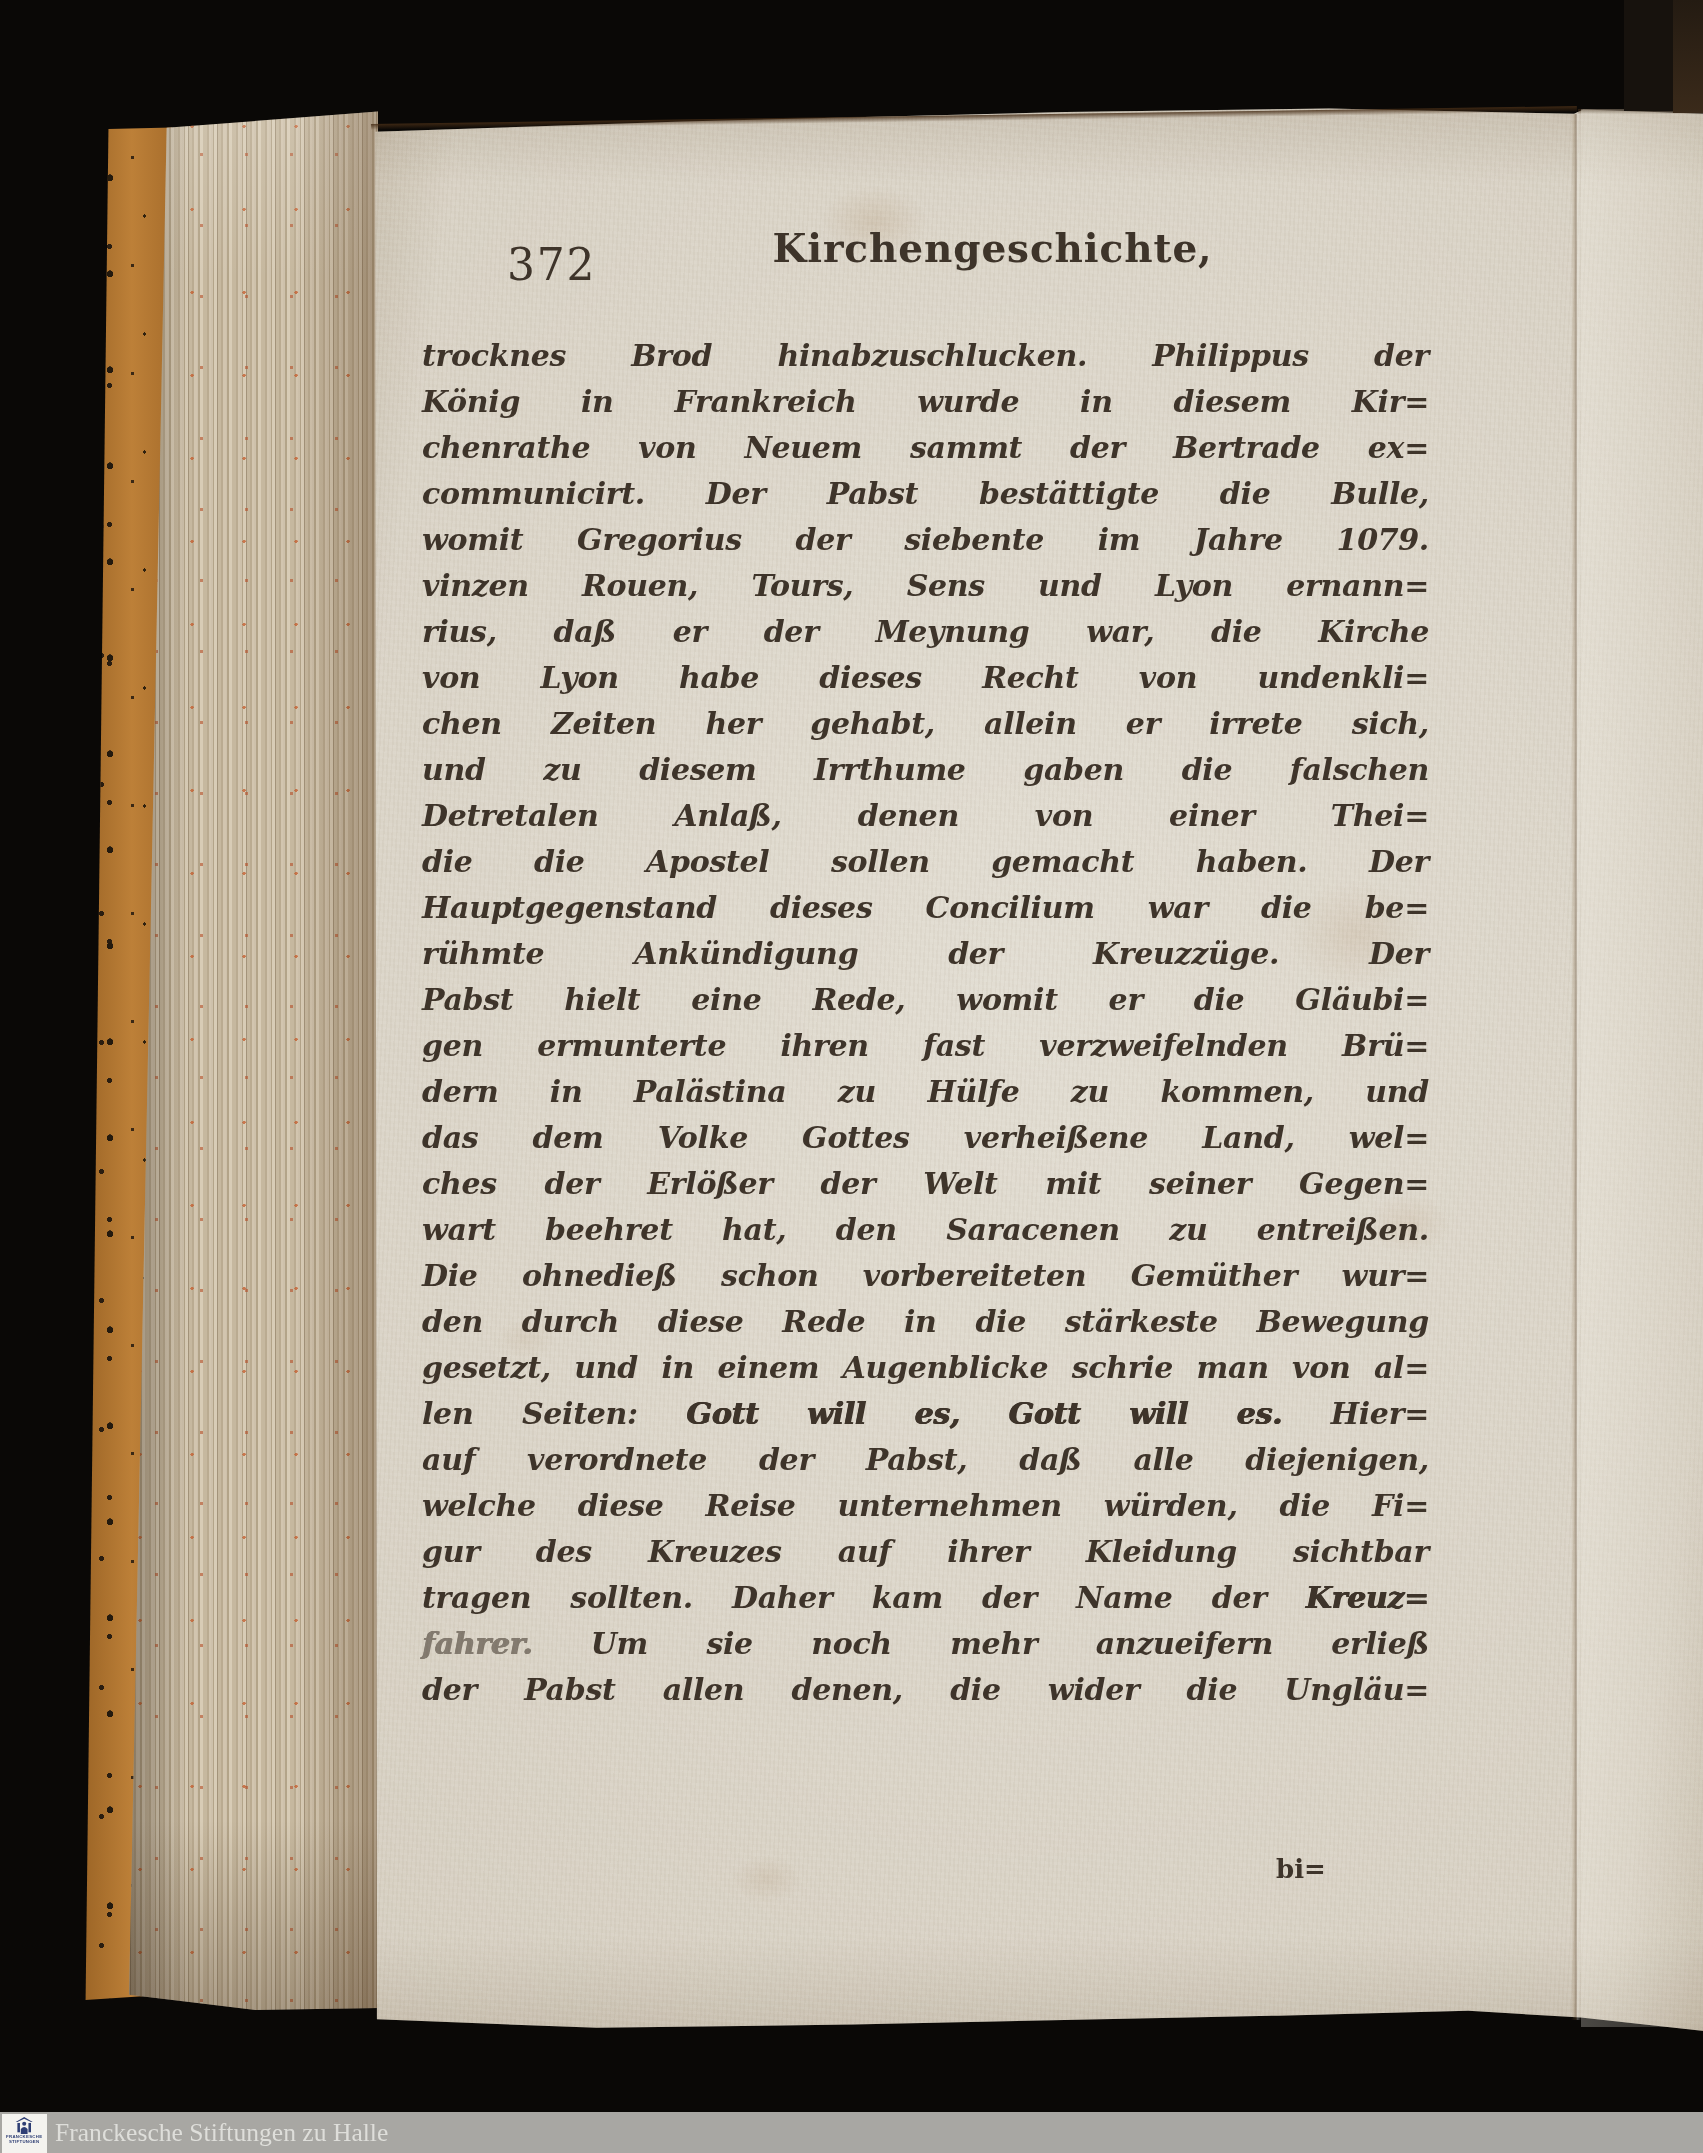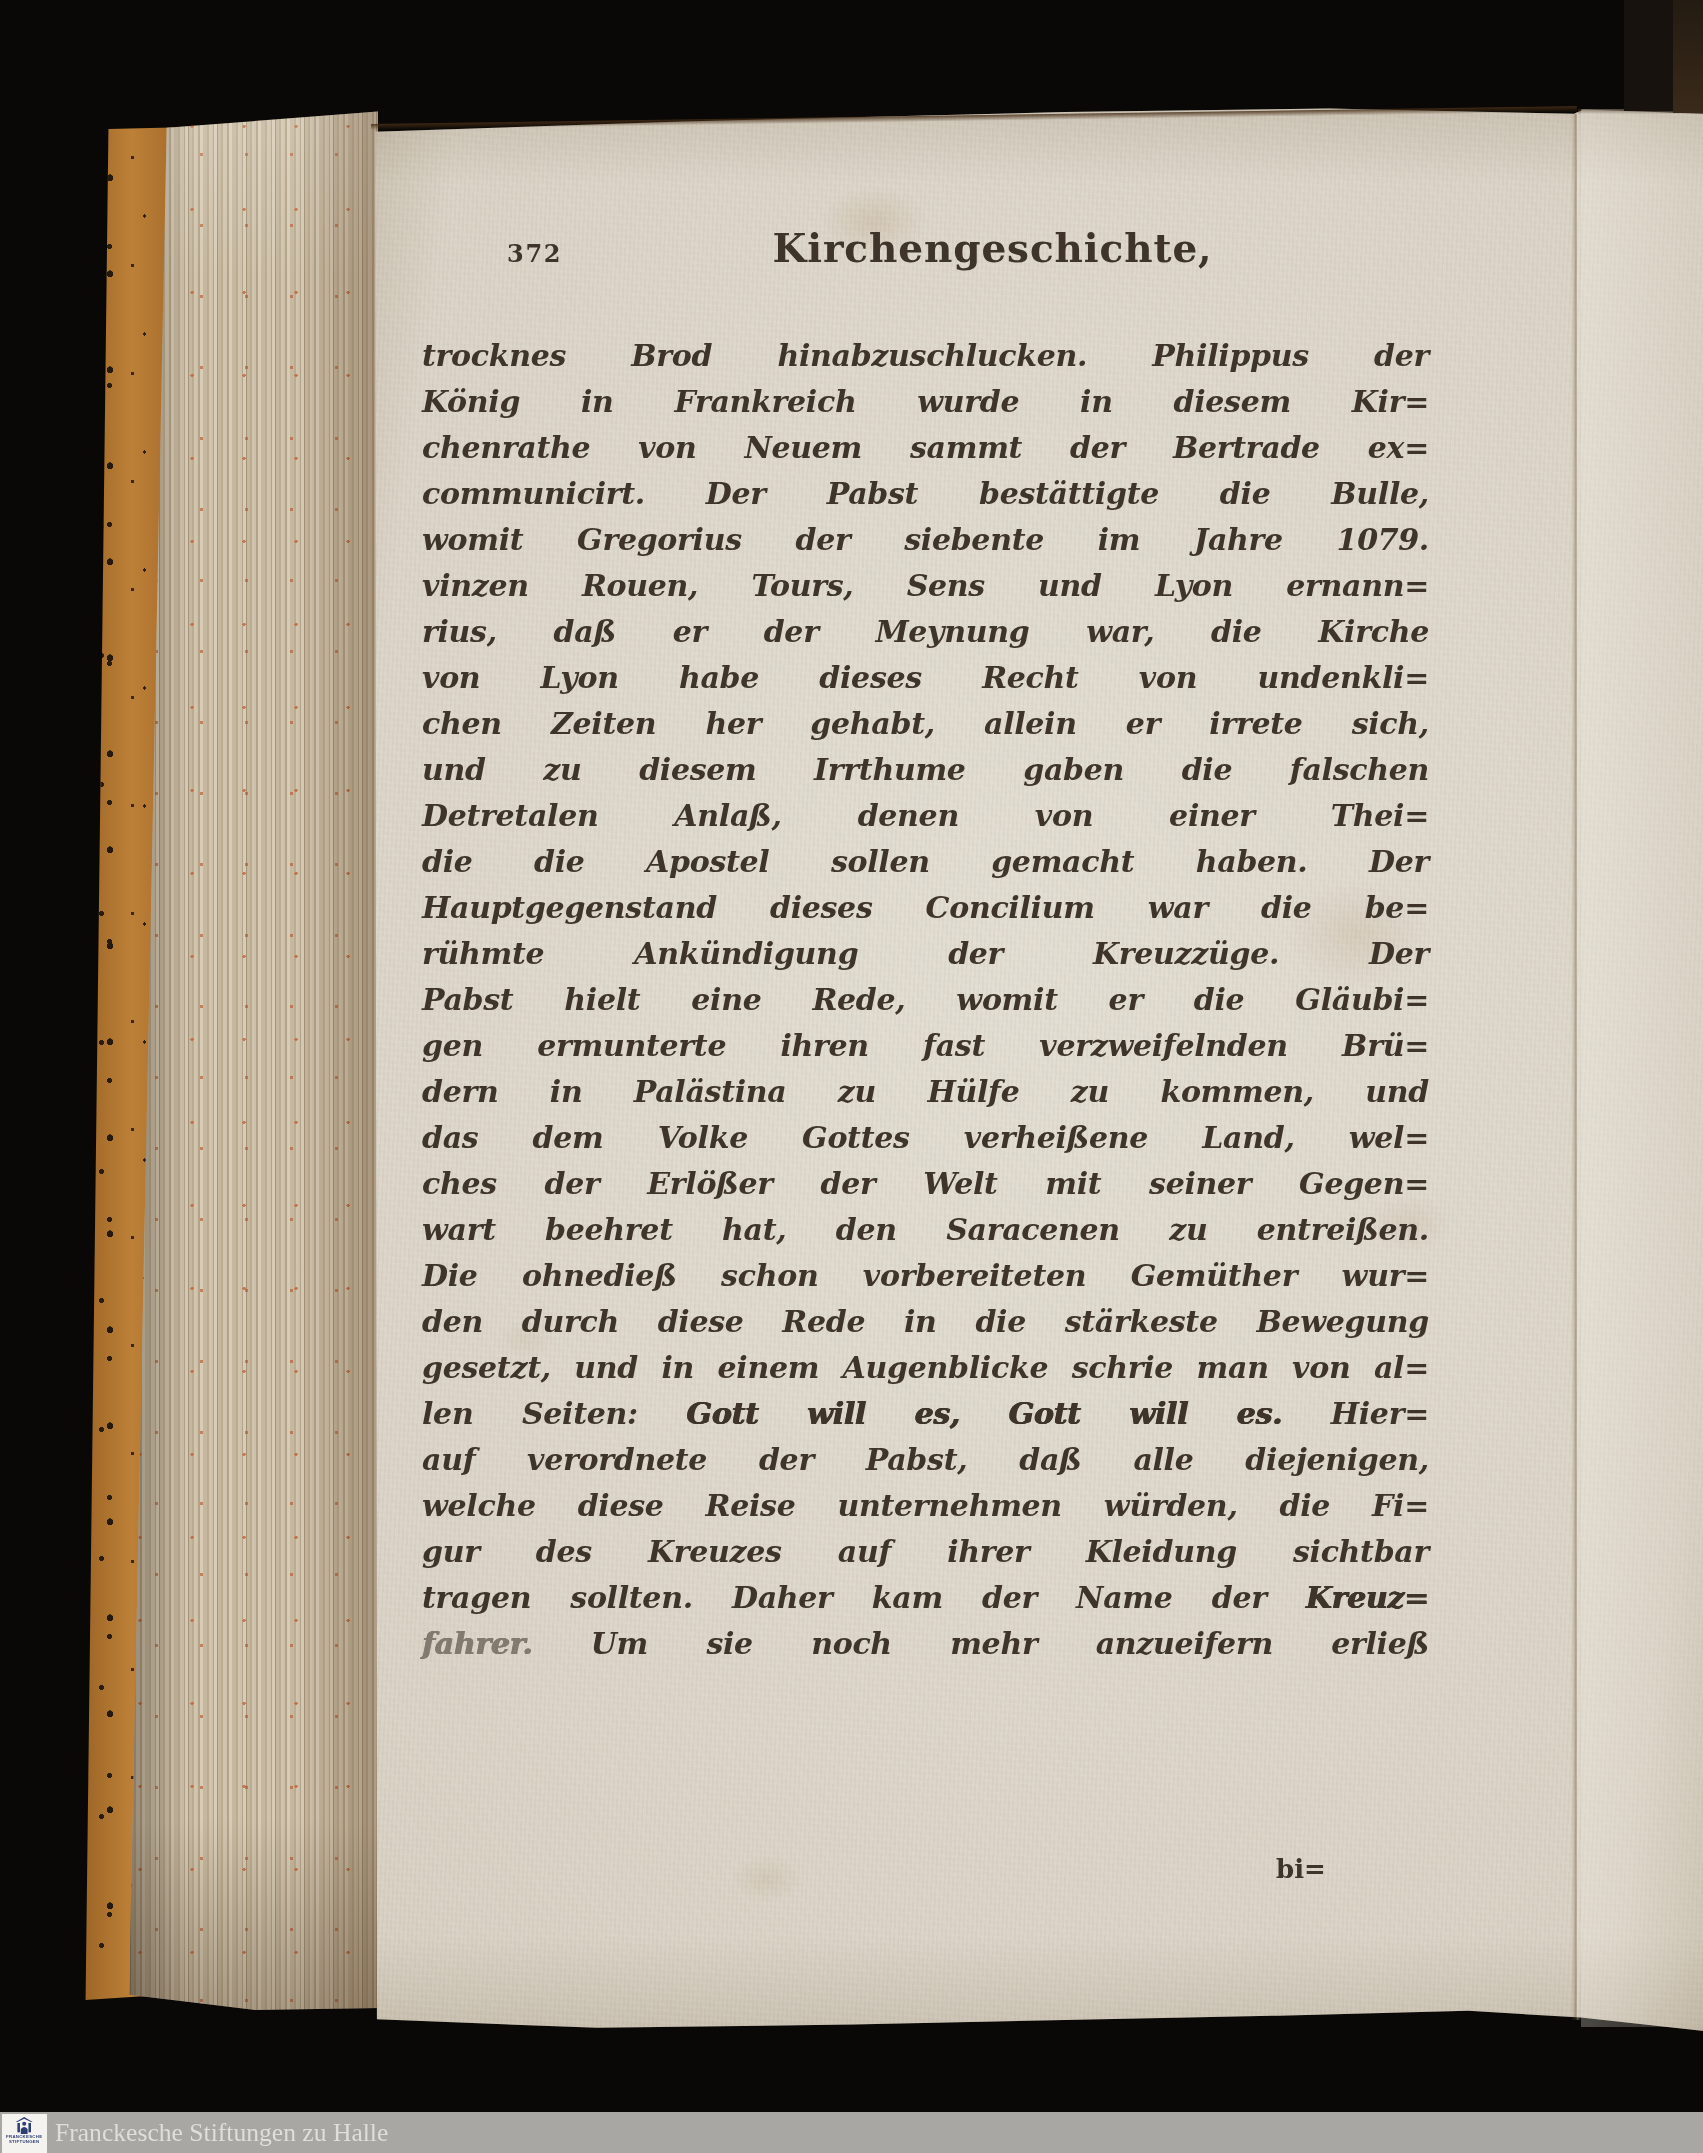--- a/index.html
+++ b/index.html
@@ -93,21 +93,21 @@
     pointer-events:none;
   }
 
   
   .corner-band-a{position:absolute;left:1624px;top:0;width:49px;height:111px;background:#17120d;}
   .corner-band-b{position:absolute;left:1673px;top:0;width:31px;height:113px;background:linear-gradient(180deg,#241b12,#3a2a1a);}
 
   
   .pagenum{
     position:absolute;left:507px;top:239px;
-    font-size:24px;font-weight:bold;color:var(--ink);letter-spacing:1.7px;
+    font-size:44px;font-weight:normal;color:var(--ink);letter-spacing:1.7px;
   }
   .runhead{
     position:absolute;left:490px;top:225px;width:1005px;text-align:center;
     font-size:39px;font-weight:bold;color:var(--ink);letter-spacing:0.9px;
   }
   .text-block{
     position:absolute;left:422px;top:333px;width:1007px;
     color:var(--ink);
   }
   .line{
@@ -185,20 +185,21 @@
       <div class="line"><span>wart beehret hat, den Saracenen zu entreißen.</span></div>
       <div class="line"><span>Die ohnedieß schon vorbereiteten Gemüther wur=</span></div>
       <div class="line"><span>den durch diese Rede in die stärkeste Bewegung</span></div>
       <div class="line"><span>gesetzt, und in einem Augenblicke schrie man von al=</span></div>
       <div class="line"><span>len Seiten: </span><span class="em">Gott will es, Gott will es.</span><span> Hier=</span></div>
       <div class="line"><span>auf verordnete der Pabst, daß alle diejenigen,</span></div>
       <div class="line"><span>welche diese Reise unternehmen würden, die Fi=</span></div>
       <div class="line"><span>gur des Kreuzes auf ihrer Kleidung sichtbar</span></div>
       <div class="line"><span>tragen sollten. Daher kam der Name der </span><span class="em">Kreuz=</span></div>
       <div class="line"><span class="em faded">fahrer.</span><span> Um sie noch mehr anzueifern erließ</span></div>
+      <div class="line"><span>der Pabst allen denen, die wider die Ungläu=</span></div>
     </div>
 
   <div class="catchword">bi=</div>
 
   <div class="watermark-bar"></div>
   <div class="logo-box">
     <svg class="logo-glyph" width="20.4" height="17" viewBox="0 0 24 20">
       <g fill="#2e3e74">
         <polygon points="2,6 12,0 22,6 20,6 12,2 4,6"></polygon>
         <rect x="4" y="7" width="3" height="11"></rect>

